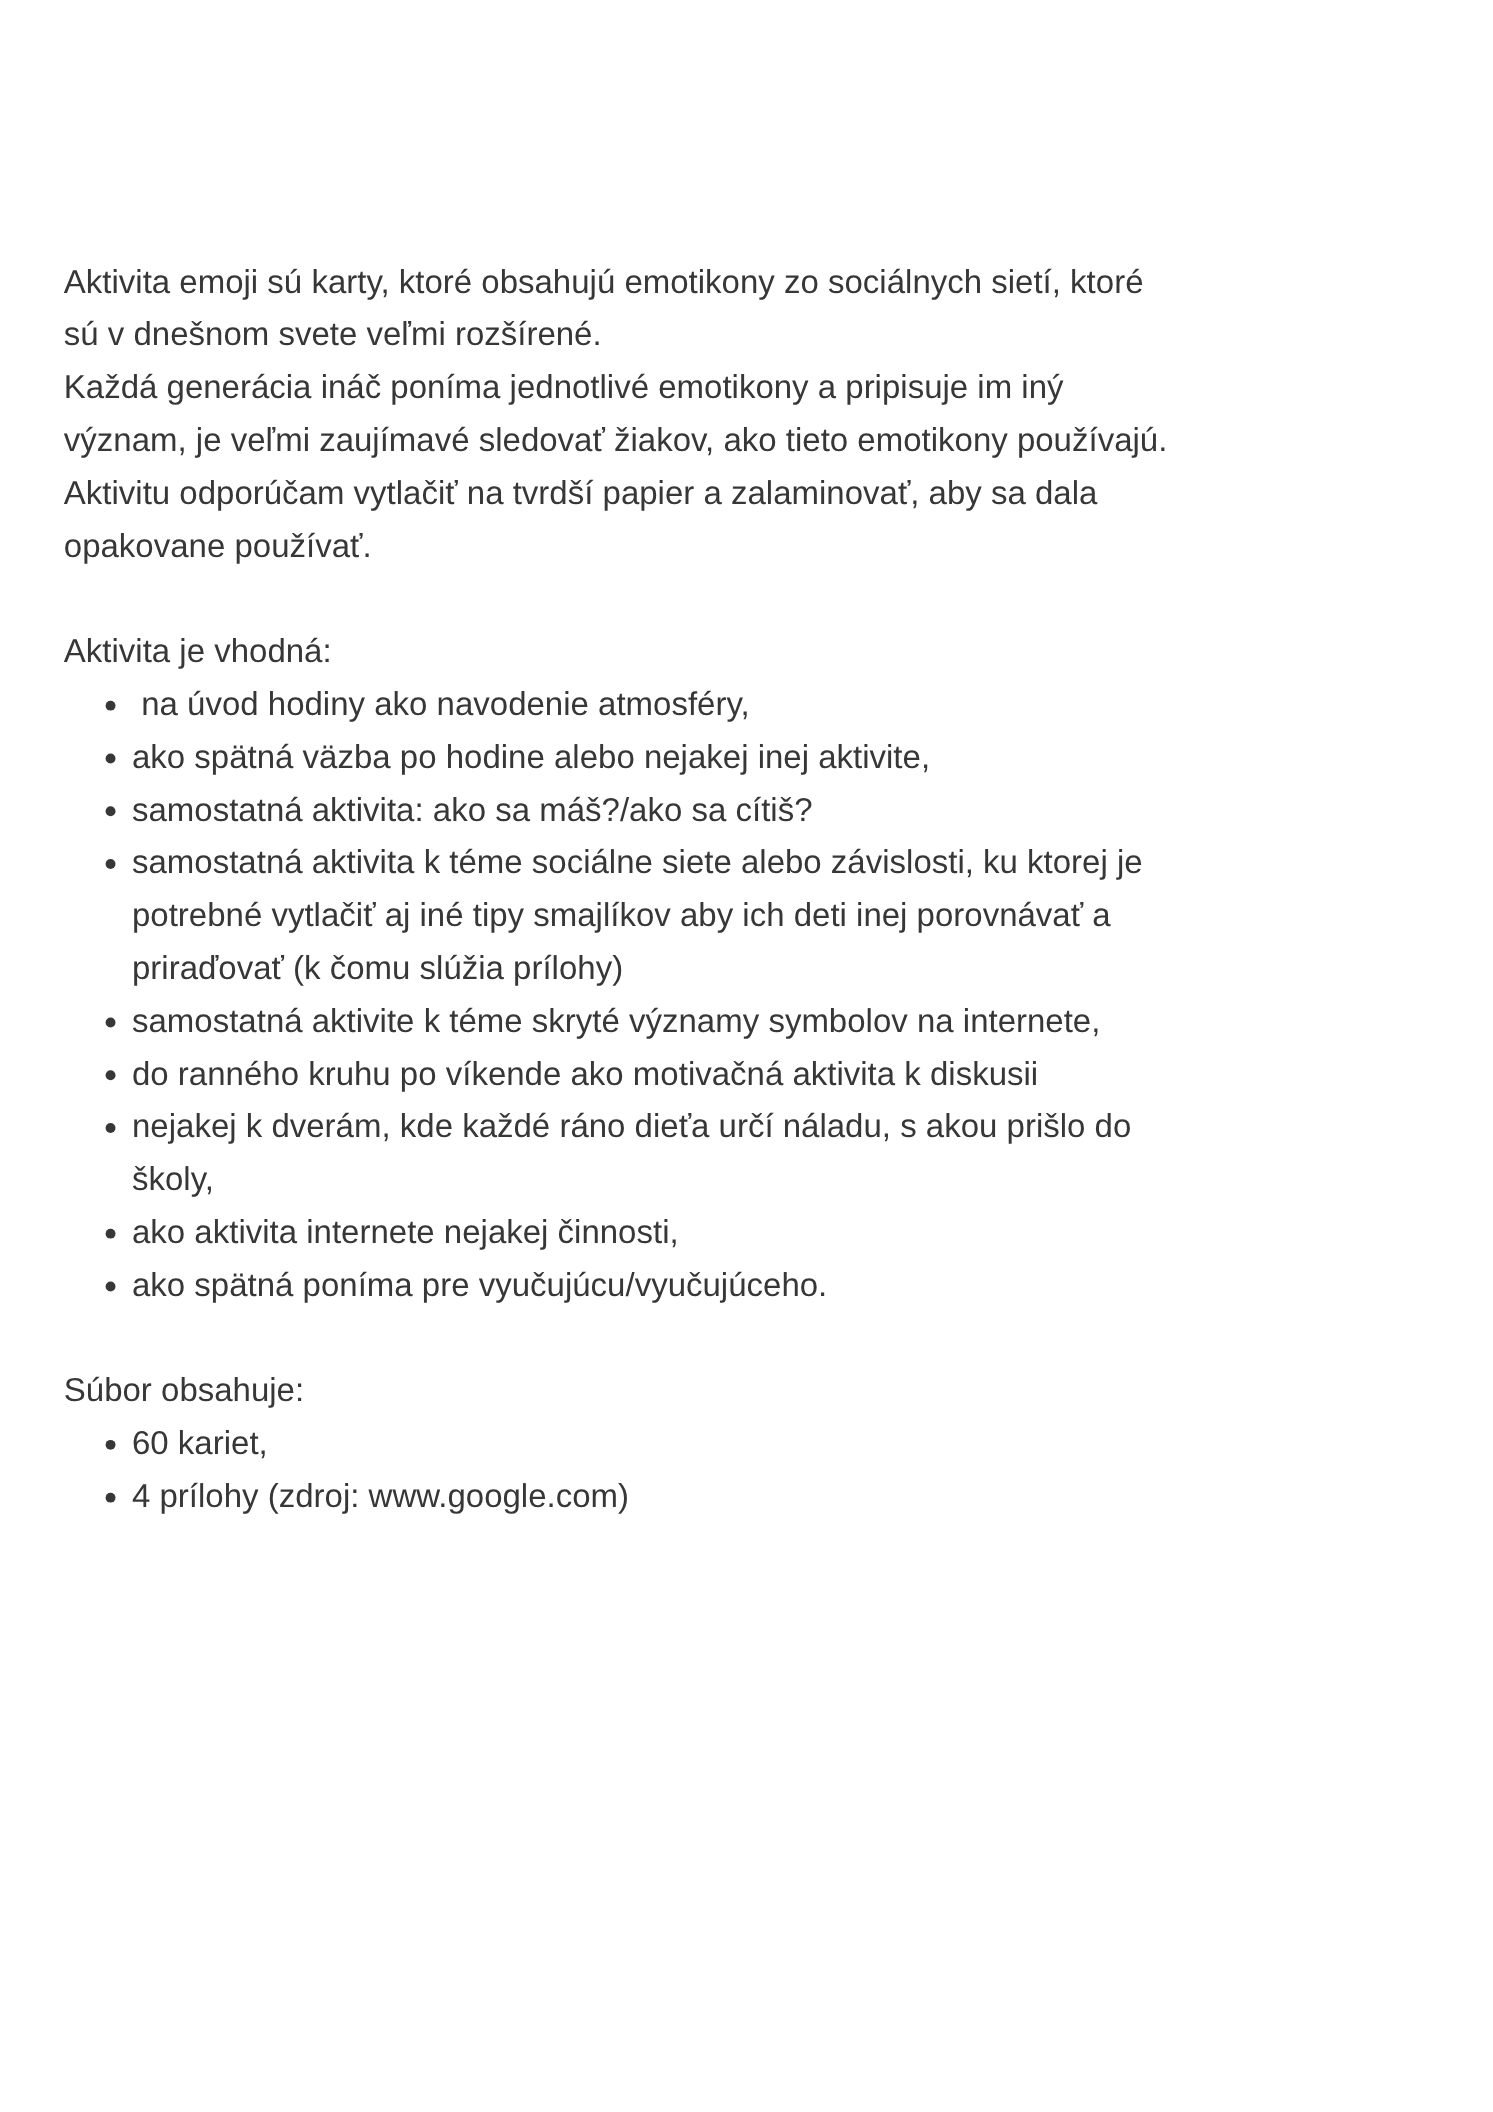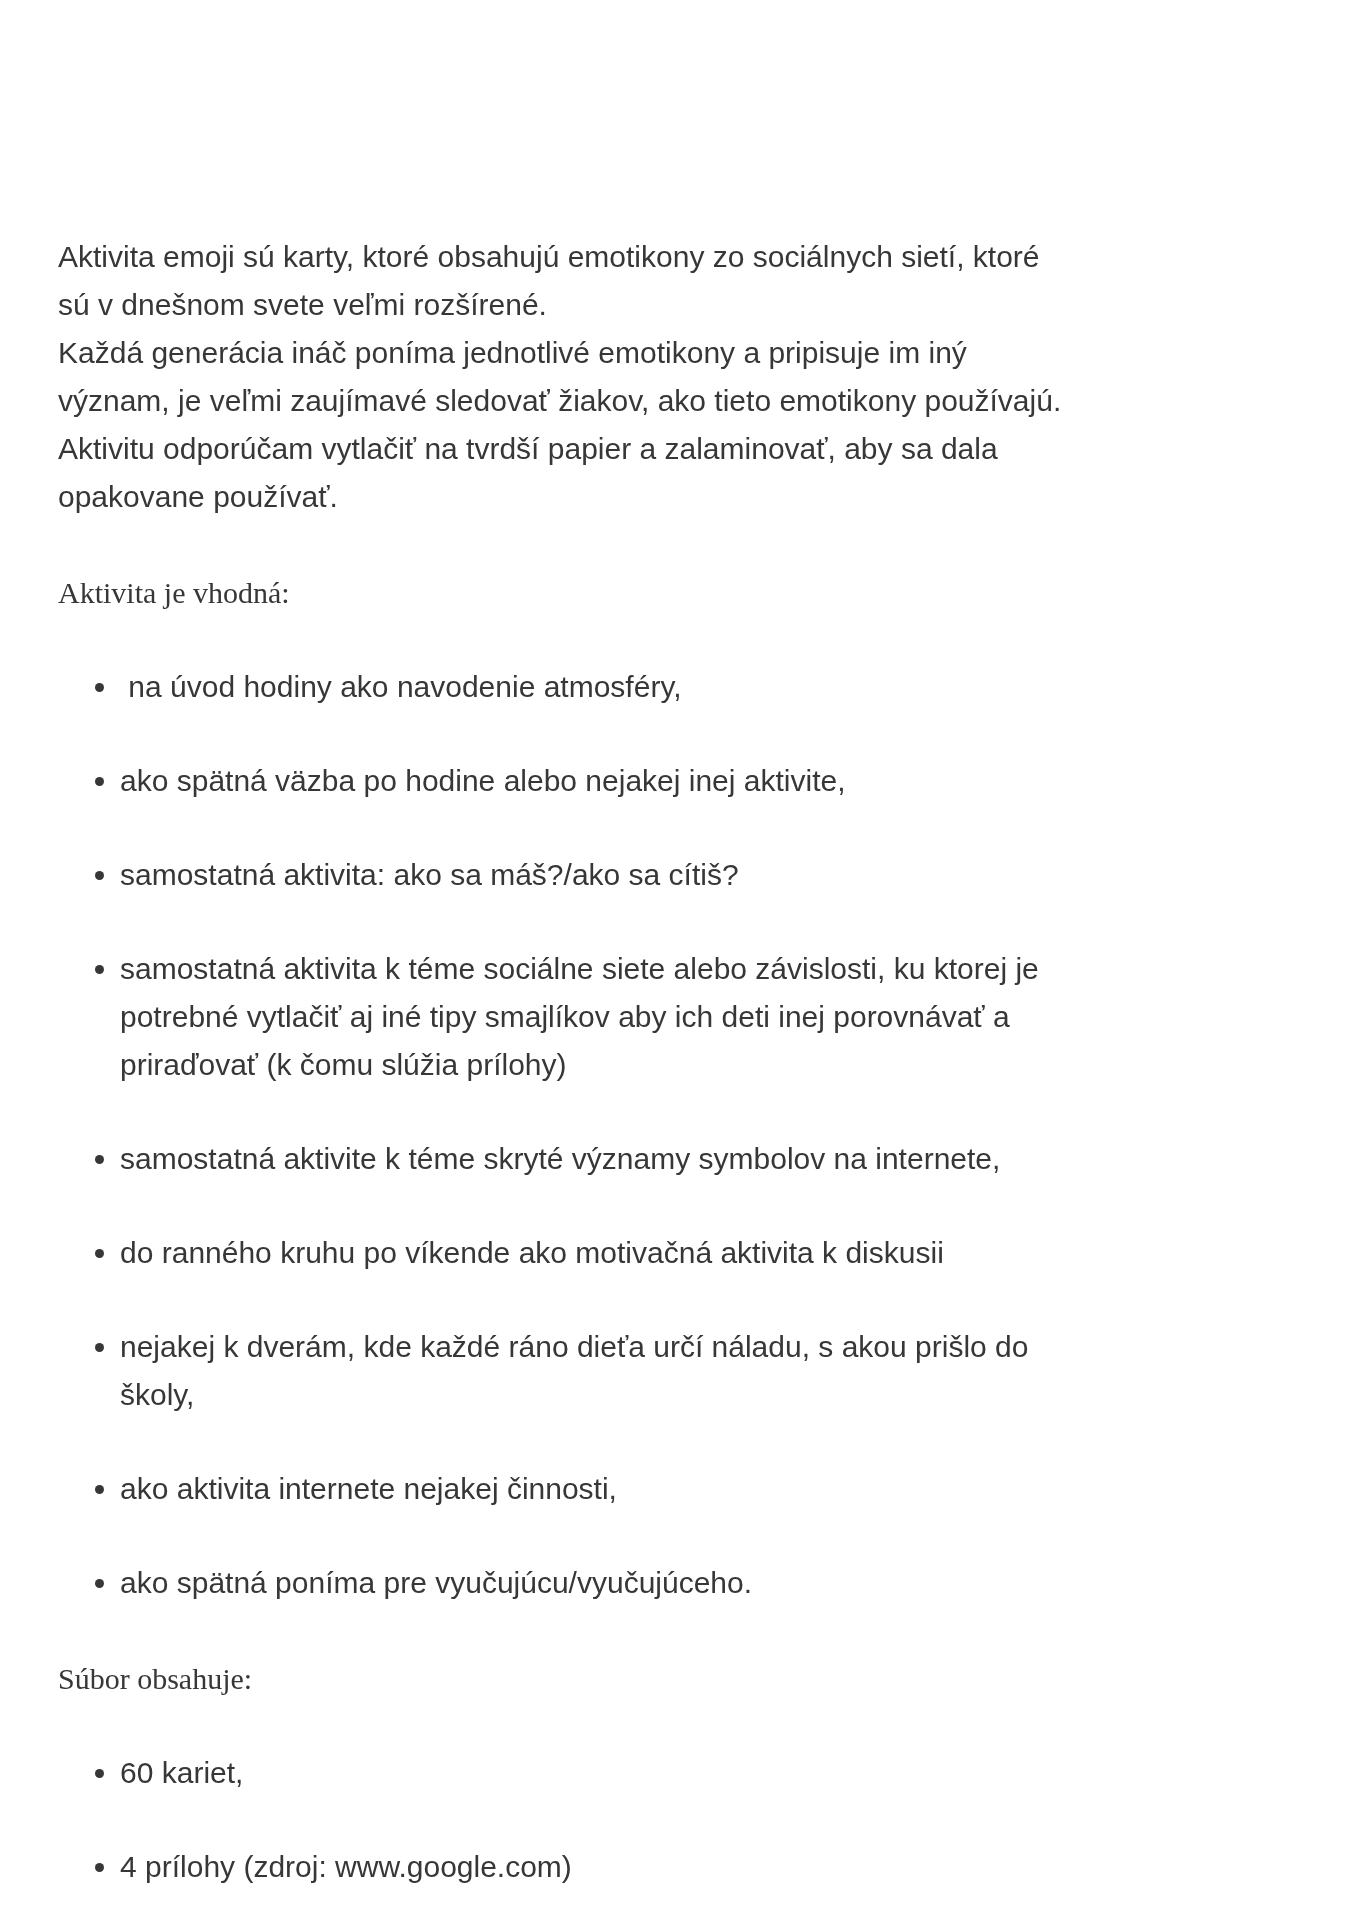--- a/index.html
+++ b/index.html
@@ -10,30 +10,29 @@
     box-sizing: border-box;
     background: #ffffff;
     padding: 233px 58px 0 58px;
     font-family: "Liberation Sans", sans-serif;
     font-size: 30px;
     line-height: 48px;
     color: #373737;
     overflow: hidden;
   }
   .intro { white-space: pre-line; }
-  .section-heading { margin-top: 48px; font-family: Liberation Serif, serif; }
+  .section-heading { margin-top: 48px; }
   ul.doc-list {
     margin: 0;
     padding: 0 0 0 62px;
     list-style: disc outside;
   }
   ul.doc-list li {
     max-width: 930px;
     white-space: pre-wrap; 
-    margin-top: 46px;
   }
 </style>
 </head>
 <body>
 
 <div class="page">
 
   <div class="intro">Aktivita emoji sú karty, ktoré obsahujú emotikony zo sociálnych sietí, ktoré
 sú v dnešnom svete veľmi rozšírené.
 Každá generácia ináč poníma jednotlivé emotikony a pripisuje im iný

